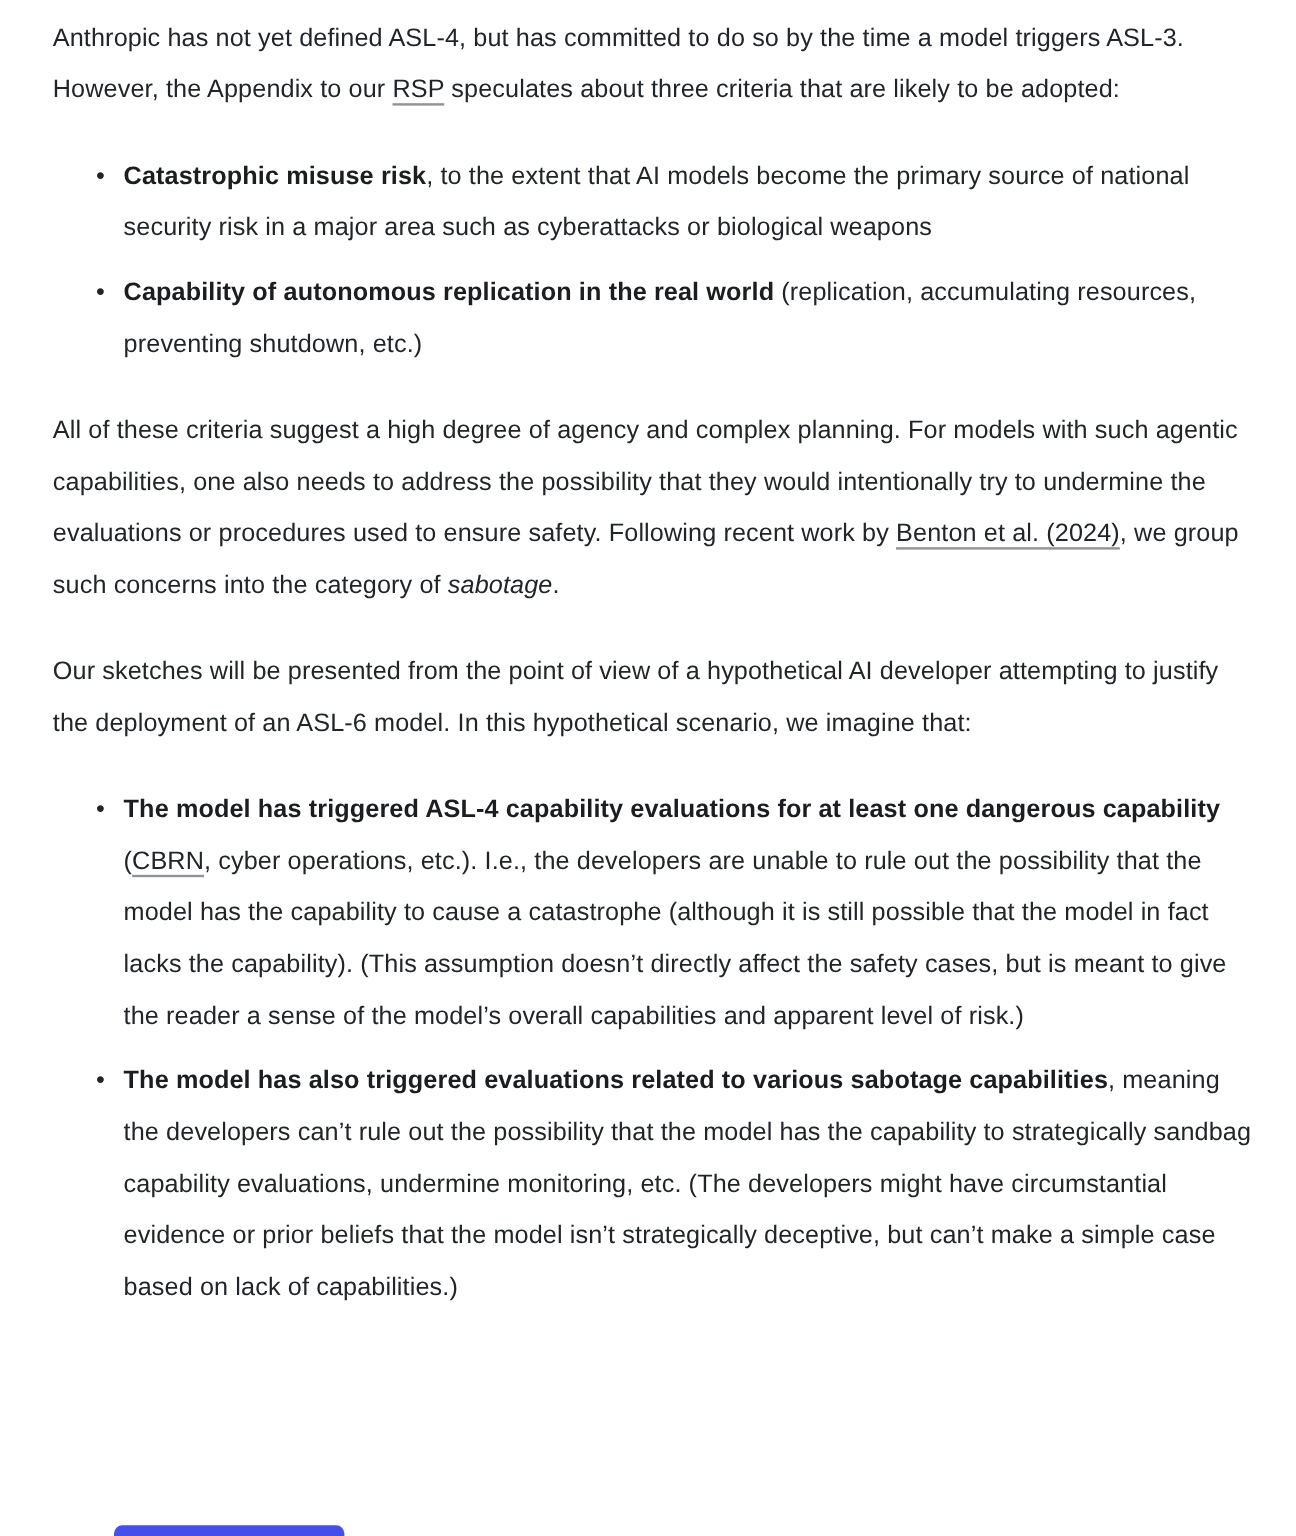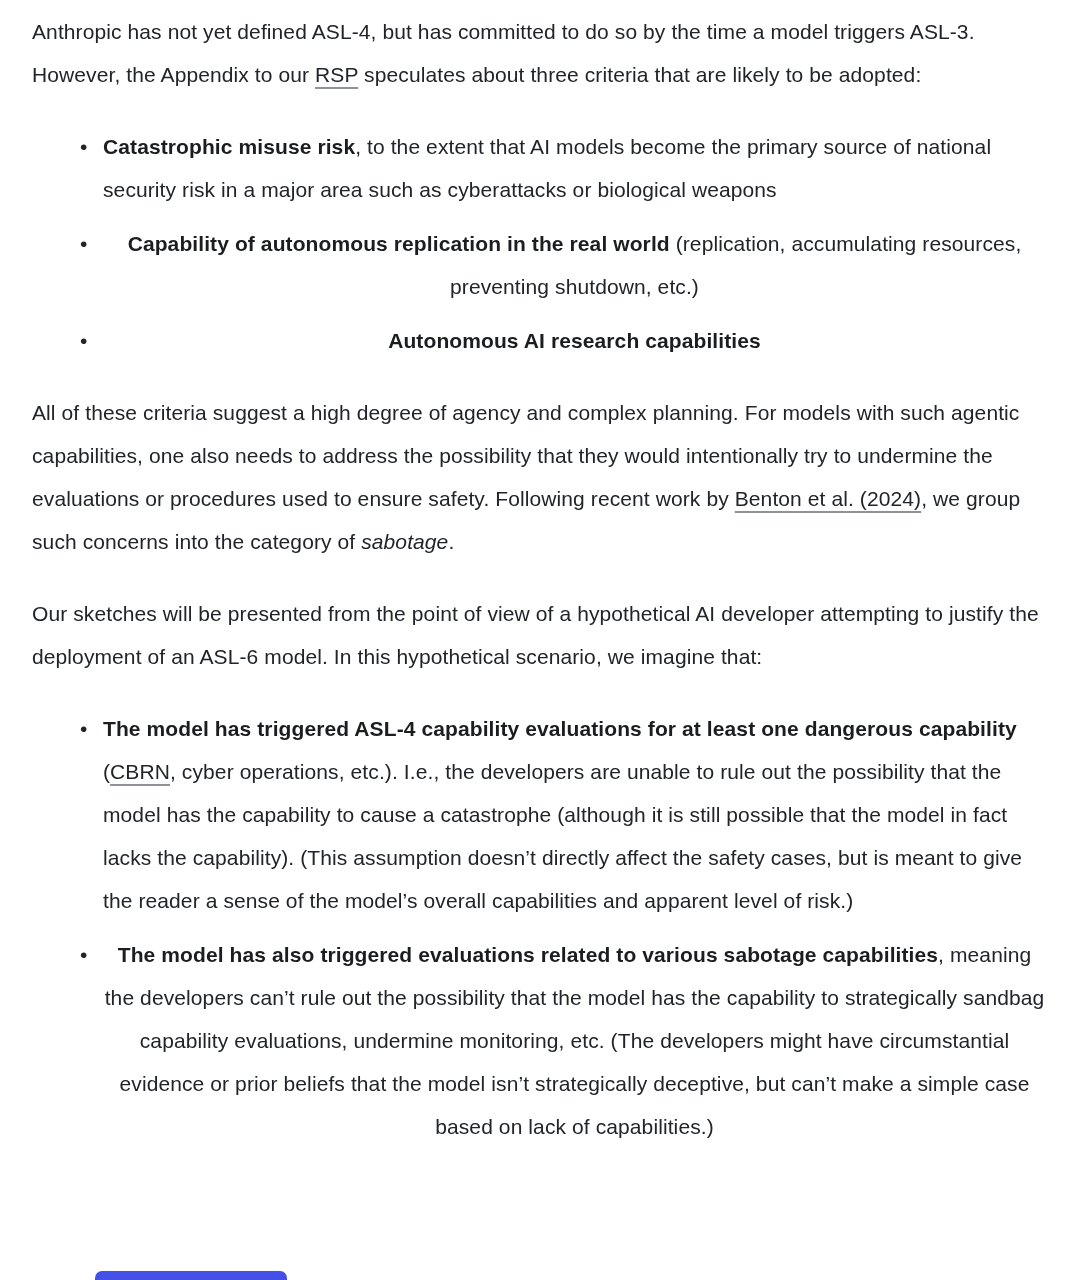--- a/index.html
+++ b/index.html
@@ -15,31 +15,31 @@
     overflow: hidden;
     font-family: "Liberation Sans", "DejaVu Sans", sans-serif;
   }
   .content {
     padding: 10px 34px 0 32px;
     font-size: 21px;
     line-height: 43px;
     color: #212428;
     letter-spacing: 0.1px;
   }
-  p { margin: 0 0 29px 0; }
+  p { margin: 0 0 29px 12px; }
   ul {
     list-style: none;
     margin: 0 0 29px 0;
     padding: 0;
   }
   li {
     position: relative;
     padding-left: 71px;
   }
-  li + li { margin-top: 11px; text-align: center; }
+  li + li { margin-top: 11px; }
   li::before {
     content: "\2022";
     position: absolute;
     left: 48px;
     top: 0;
     color: #212428;
   }
   strong { font-weight: 700; color: #1b1d20; }
   em { }
   a.link {
@@ -68,23 +68,20 @@
     <span>Anthropic has not yet defined ASL-4, but has committed to do so by the time a model triggers ASL-3. However, the Appendix to our </span><a class="link">RSP</a><span> speculates about three criteria that are likely to be adopted:</span>
   </p>
 
   <ul>
     <li>
       <strong>Catastrophic misuse risk</strong><span>, to the extent that AI models become the primary source of national security risk in a major area such as cyberattacks or biological weapons</span>
     </li>
     <li>
       <strong>Capability of autonomous replication in the real world</strong><span> (replication, accumulating resources, preventing shutdown, etc.)</span>
     </li>
-    <li>
-      <strong>Autonomous AI research capabilities</strong><span></span>
-    </li>
   </ul>
 
   <p>
     <span>All of these criteria suggest a high degree of agency and complex planning. For models with such agentic capabilities, one also needs to address the possibility that they would intentionally try to undermine the evaluations or procedures used to ensure safety. Following recent work by </span><a class="link">Benton et al. (2024)</a><span>, we group such concerns into the category of </span><em>sabotage</em><span>.</span>
   </p>
 
   <p>Our sketches will be presented from the point of view of a hypothetical AI developer attempting to justify the deployment of an ASL-6 model. In this hypothetical scenario, we imagine that:</p>
 
   <ul>
     <li>

